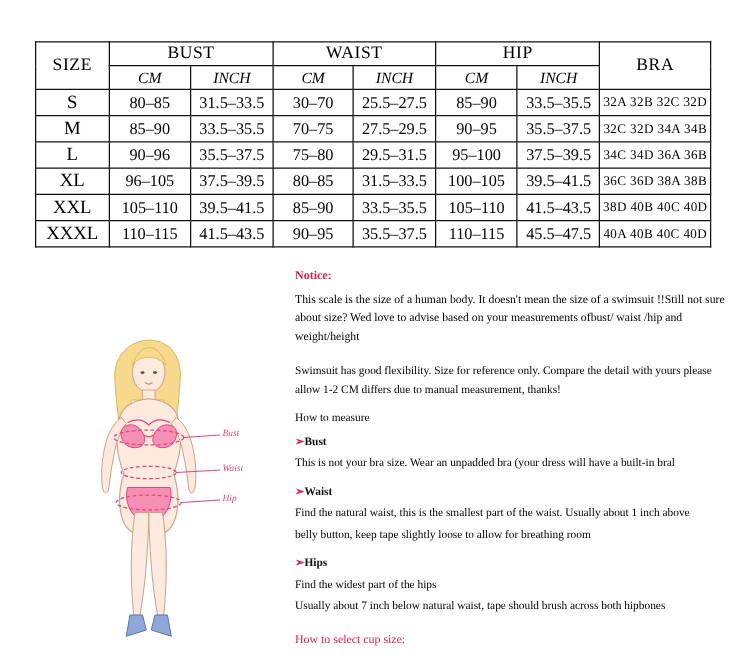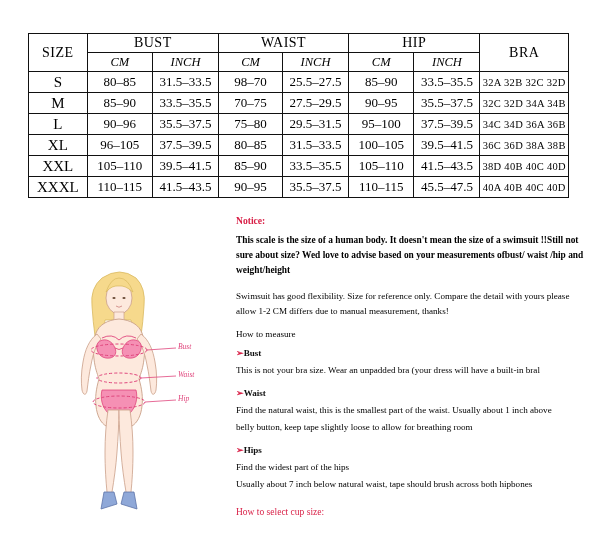--- a/index.html
+++ b/index.html
@@ -111,21 +111,21 @@
     font-size: 9.2px;
     line-height: 1.52;
   }
   .notice-title {
     color: #d81f46;
     font-weight: bold;
     font-size: 9.6px;
     margin: 0 0 4px 0;
   }
   .notice-body {
-    font-weight: bold;
+    font-weight: normal;
     font-size: 9.4px;
     line-height: 1.62;
     margin: 0 0 11px 0;
   }
   .para {
     margin: 0 0 10px 0;
     font-size: 9.1px;
     line-height: 1.58;
   }
   .sub-head {
@@ -192,21 +192,21 @@
           <th class="hdr-unit">INCH</th>
           <th class="hdr-unit">CM</th>
           <th class="hdr-unit">INCH</th>
         </tr>
       </thead>
       <tbody>
         <tr>
           <td class="size-cell">S</td>
           <td class="num-cell">80–85</td>
           <td class="num-cell">31.5–33.5</td>
-          <td class="num-cell">98–70</td>
+          <td class="num-cell">30–70</td>
           <td class="num-cell">25.5–27.5</td>
           <td class="num-cell">85–90</td>
           <td class="num-cell">33.5–35.5</td>
           <td class="bra-cell">32A 32B 32C 32D</td>
         </tr>
         <tr>
           <td class="size-cell">M</td>
           <td class="num-cell">85–90</td>
           <td class="num-cell">33.5–35.5</td>
           <td class="num-cell">70–75</td>

